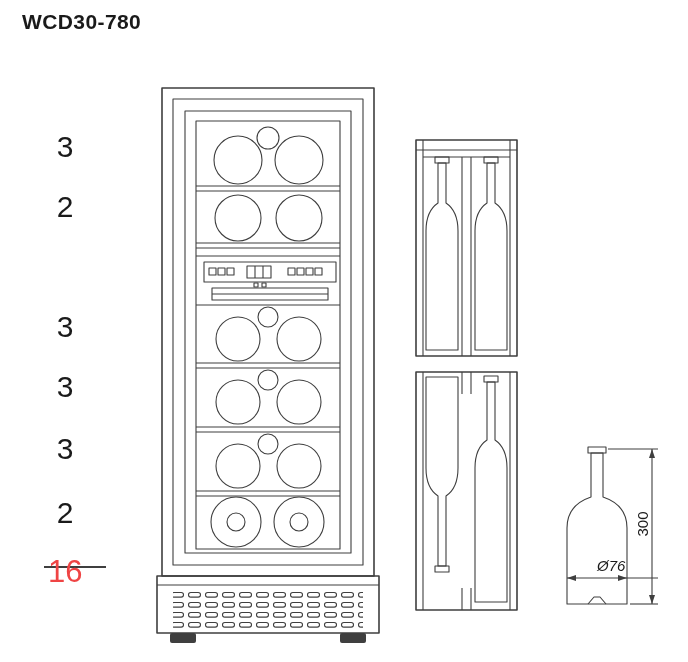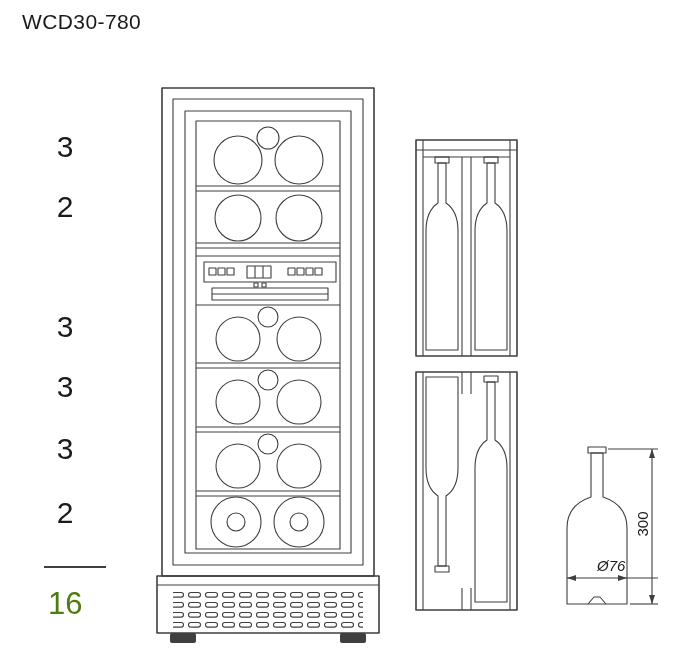--- a/index.html
+++ b/index.html
@@ -1,22 +1,22 @@
 <!DOCTYPE html>
 <html><head>
 <meta charset="utf-8">
 <style>
   * { margin:0; padding:0; box-sizing:border-box; }
   html,body { background:#ffffff; }
   body { font-family:"Liberation Sans", sans-serif; }
   .canvas { position:relative; width:688px; height:662px; background:#ffffff; overflow:hidden; }
-  .title { position:absolute; left:22px; top:10px; font-size:21px; font-weight:400; color:#1a1a1a; letter-spacing:0.4px; }
+  .title { position:absolute; left:22px; top:10px; font-size:21px; font-weight:700; color:#1a1a1a; letter-spacing:0.4px; }
   .count { position:absolute; left:48px; width:34px; text-align:center; font-size:30px; color:#1a1a1a; }
   .sum-line { position:absolute; left:44px; top:566px; width:62px; border-top:2px solid #3f3f3f; }
-  .total { position:absolute; left:48px; top:586px; width:44px; font-size:31px; color:#4d7c0f; }
+  .total { position:absolute; left:48px; top:554px; width:44px; font-size:31px; color:#ef4444; }
   .dim-label { position:absolute; font-size:15px; color:#1a1a1a; }
   .rot { transform:rotate(-90deg); text-align:center; }
   svg.art { position:absolute; left:0; top:0; }
   .art * { stroke:#3f3f3f; fill:none; stroke-width:1.1; stroke-linejoin:round; }
   .art .thick { stroke-width:1.6; }
   .art .fill { fill:#3f3f3f; stroke:none; }
   .art .vents { fill:url(#vents); stroke:none; }
 </style>
 </head>
 <body>

